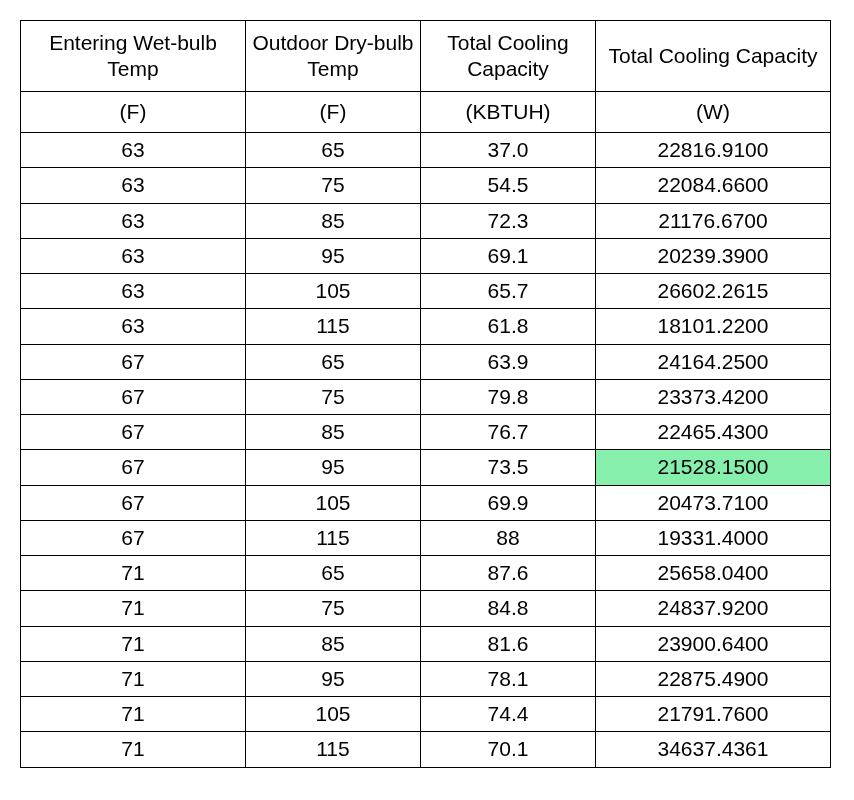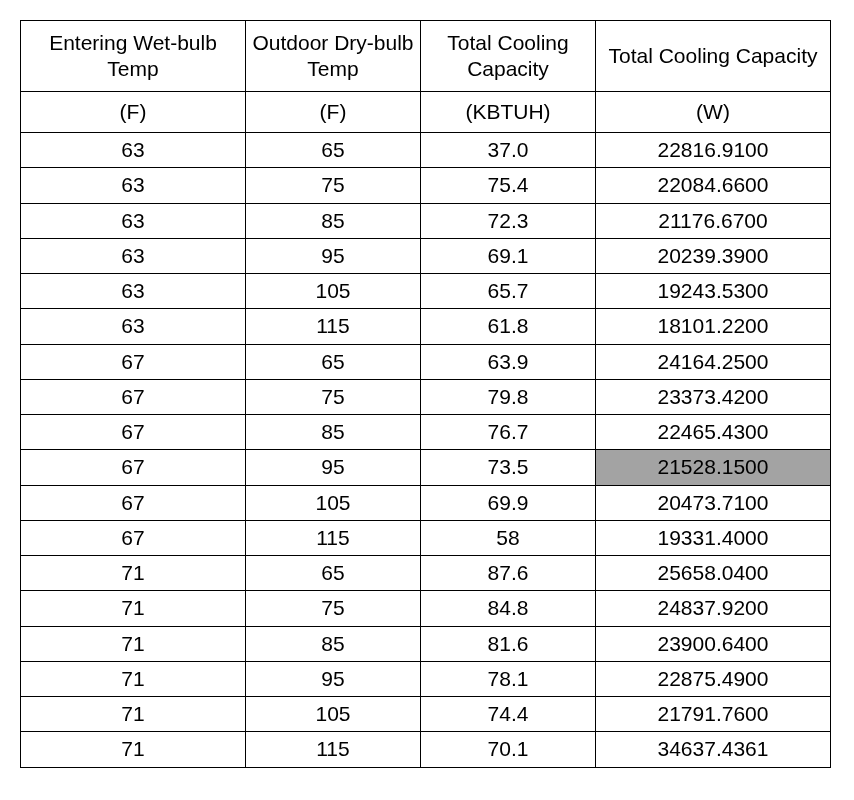--- a/index.html
+++ b/index.html
@@ -25,21 +25,21 @@
     vertical-align: middle;
   }
   th {
     font-weight: normal;
   }
   col.c1 { width: 225px; }
   col.c2 { width: 175px; }
   col.c3 { width: 175px; }
   col.c4 { width: 235px; }
   .highlight {
-    background: #a3a3a3;
+    background: #86efac;
   }
   tbody tr {
     height: 32px;
     margin-left: 10px;
   }
   thead tr.header-row th {
     height: 62px;
   }
   thead tr.unit-row th {
     height: 32px;
@@ -72,40 +72,40 @@
   <tbody id="table-body">
   <tr>
         <td>63</td>
         <td>65</td>
         <td>37.0</td>
         <td>22816.9100</td>
       </tr>
       <tr>
         <td>63</td>
         <td>75</td>
-        <td>75.4</td>
+        <td>54.5</td>
         <td>22084.6600</td>
       </tr>
       <tr>
         <td>63</td>
         <td>85</td>
         <td>72.3</td>
         <td>21176.6700</td>
       </tr>
       <tr>
         <td>63</td>
         <td>95</td>
         <td>69.1</td>
         <td>20239.3900</td>
       </tr>
       <tr>
         <td>63</td>
         <td>105</td>
         <td>65.7</td>
-        <td>19243.5300</td>
+        <td>26602.2615</td>
       </tr>
       <tr>
         <td>63</td>
         <td>115</td>
         <td>61.8</td>
         <td>18101.2200</td>
       </tr>
       <tr>
         <td>67</td>
         <td>65</td>
@@ -132,21 +132,21 @@
       </tr>
       <tr>
         <td>67</td>
         <td>105</td>
         <td>69.9</td>
         <td>20473.7100</td>
       </tr>
       <tr>
         <td>67</td>
         <td>115</td>
-        <td>58</td>
+        <td>88</td>
         <td>19331.4000</td>
       </tr>
       <tr>
         <td>71</td>
         <td>65</td>
         <td>87.6</td>
         <td>25658.0400</td>
       </tr>
       <tr>
         <td>71</td>

